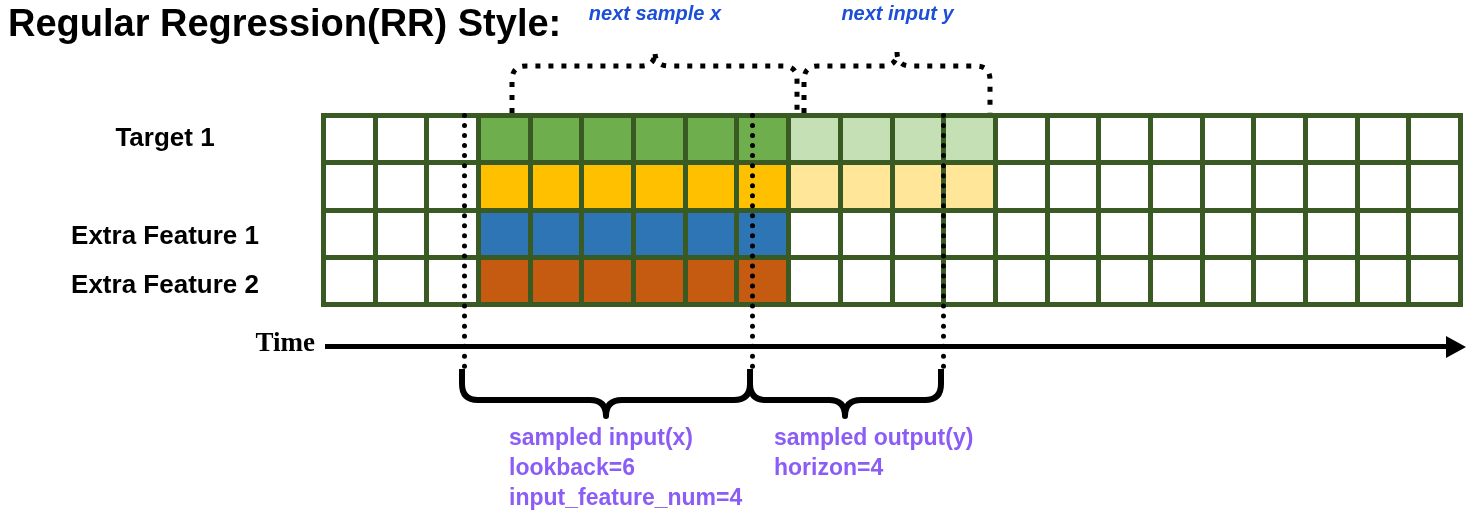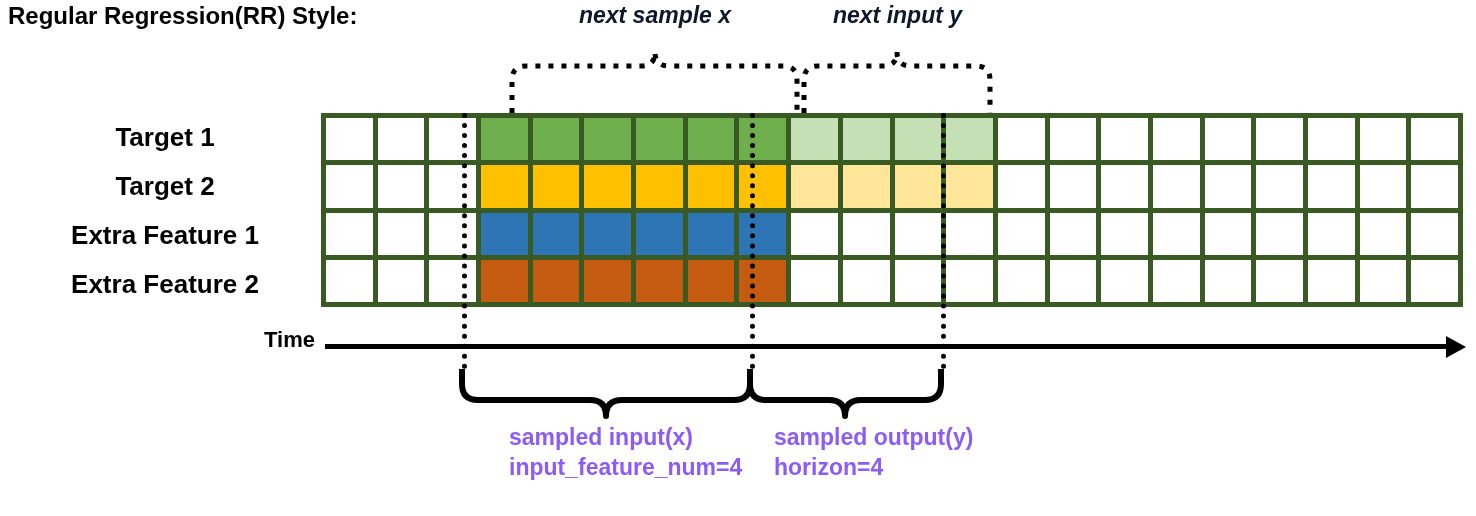--- a/index.html
+++ b/index.html
@@ -7,21 +7,21 @@
     width:1476px;height:516px;
     background:#ffffff;
     font-family:"Liberation Sans", sans-serif;
     overflow:hidden;
     position:relative;
   }
   #stage{position:absolute;left:0;top:0;width:1476px;height:516px;}
 
   .title{
     position:absolute;left:8px;top:2px;
-    font-size:24px;font-weight:700;color:#000;
+    font-size:38px;font-weight:700;color:#000;
     letter-spacing:0px;white-space:nowrap;
   }
 
   
   .row-label{
     position:absolute;
     right:0;
     width:300px;
     text-align:center;
     font-size:26px;font-weight:700;color:#000;
@@ -48,21 +48,21 @@
   .c-green-lt   {background:#C5E0B4;}
   .c-gold       {background:#FFC000;}
   .c-gold-lt    {background:#FFE699;}
   .c-blue       {background:#2E75B6;}
   .c-orange     {background:#C55A11;}
 
   
   .time-label{
     position:absolute;left:120px;top:327px;
     width:195px;text-align:right;
-    font-size:22px;font-weight:700;color:#000;
+    font-size:27px;font-weight:700;color:#000;font-family:Liberation Serif, serif;
   }
   .time-axis{
     position:absolute;left:325px;top:344px;
     width:1128px;height:5px;background:#000;
   }
   .time-arrow{
     position:absolute;left:1446px;top:336px;
     width:0;height:0;
     border-top:11px solid transparent;
     border-bottom:11px solid transparent;
@@ -74,42 +74,41 @@
     position:absolute;width:0;
     border-left:5px dotted #000;
   }
 
   
   svg.overlay{position:absolute;left:0;top:0;width:1476px;height:516px;pointer-events:none;}
 
   
   .brace-cap{
     position:absolute;
-    font-size:23px;font-style:italic;font-weight:600;color:#0f172a;
+    font-size:20px;font-style:italic;font-weight:600;color:#1d4ed8;
     white-space:nowrap;text-align:center;
   }
 
   
   .bot-cap{
     position:absolute;
     font-size:23px;font-weight:600;color:#8b5cf6;
     line-height:1.30;
     white-space:nowrap;
   }
 </style>
 </head>
 <body>
 
 <div id="stage">
 
   <div class="title">Regular Regression(RR) Style:</div>
 
   <div class="labels-col">
     <div class="row-label" style="top:12px">Target 1</div>
-    <div class="row-label" style="top:61px">Target 2</div>
     <div class="row-label" style="top:110px">Extra Feature 1</div>
     <div class="row-label" style="top:159px">Extra Feature 2</div>
   </div>
 
   <div class="grid" id="grid" style="background: rgb(58, 90, 35);">
       <div class="cell"></div>
       <div class="cell"></div>
       <div class="cell"></div>
       <div class="cell c-green"></div>
       <div class="cell c-green"></div>
@@ -215,20 +214,21 @@
 
   <div class="brace-cap" style="left:515px;top:2px;width:280px;">next sample x</div>
   <div class="brace-cap" style="left:800px;top:2px;width:195px;">next input y</div>
 
   <div class="time-label">Time</div>
   <div class="time-axis"></div>
   <div class="time-arrow"></div>
 
   <div class="bot-cap" style="left:509px;top:423px;">
     <div>sampled input(x)</div>
+    <div>lookback=6</div>
     <div>input_feature_num=4</div>
   </div>
   <div class="bot-cap" style="left:774px;top:423px;">
     <div>sampled output(y)</div>
     <div>horizon=4</div>
   </div>
 
 </div>
 
 </body></html>

